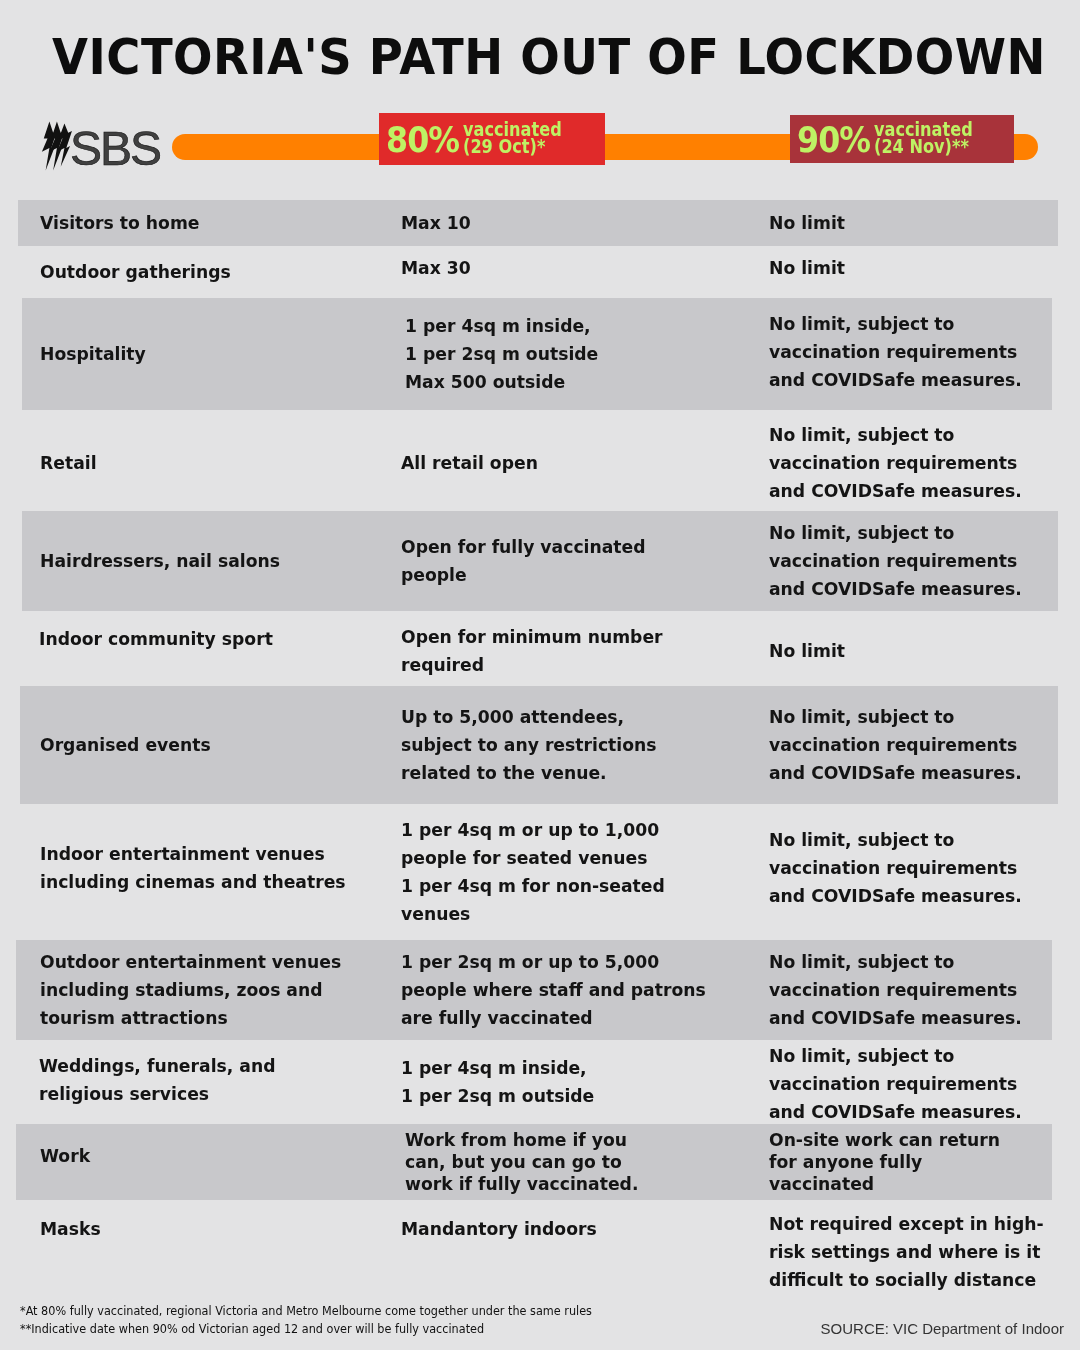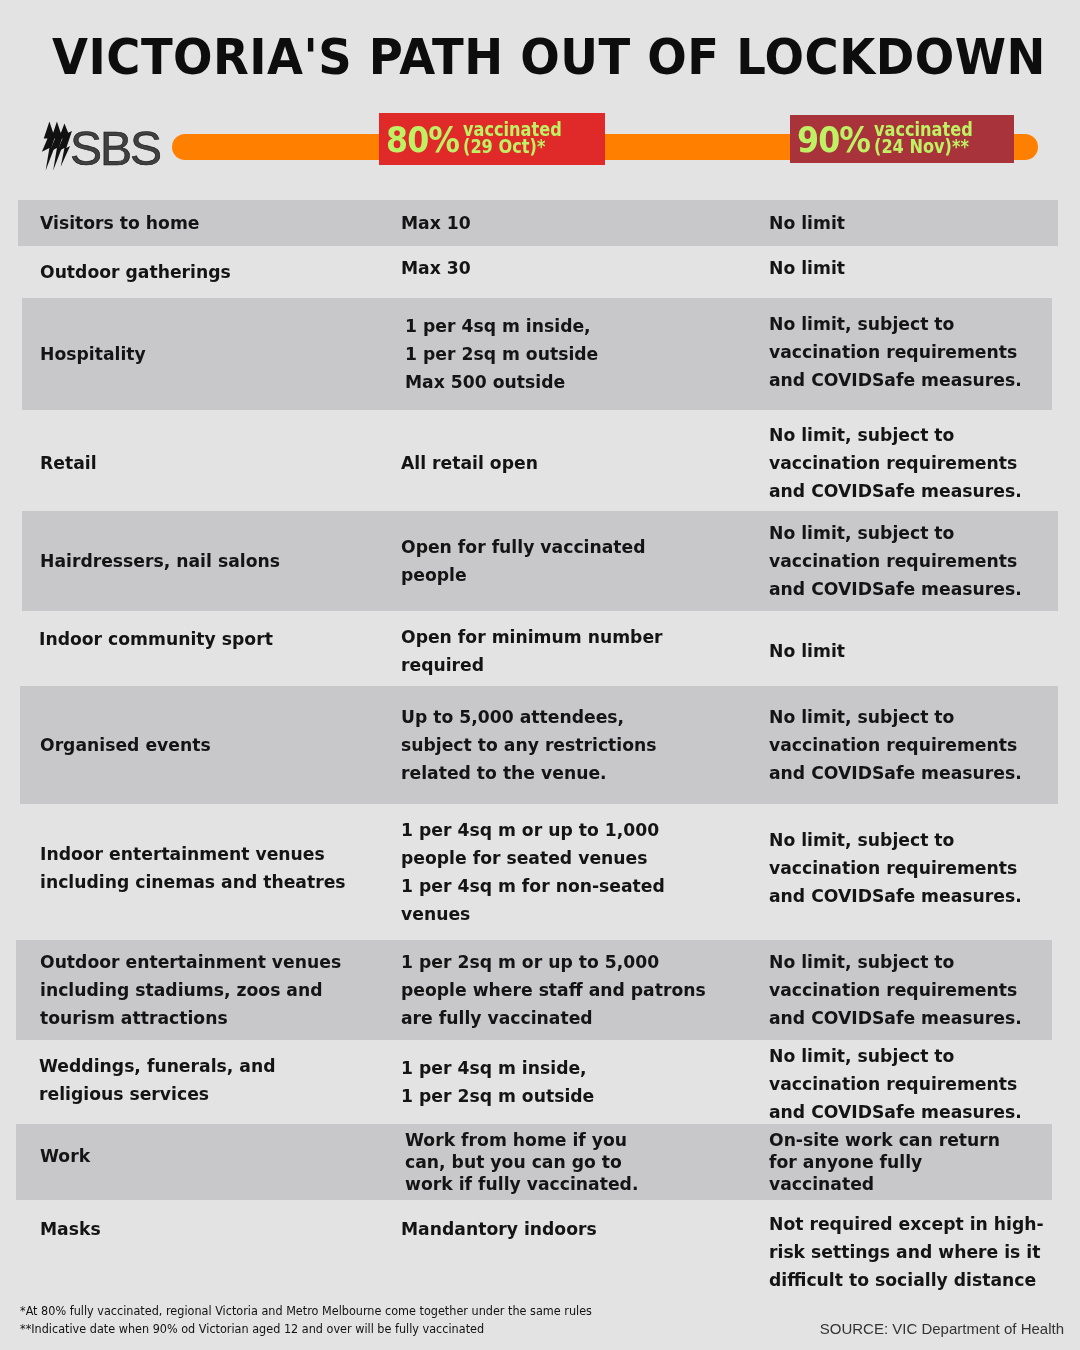--- a/index.html
+++ b/index.html
@@ -263,13 +263,13 @@
     <div class="cell c1" style="top:14px;height:30px;">Masks</div>
     <div class="cell c2" style="top:14px;height:30px;">Mandantory indoors</div>
     <div class="cell c3" style="top:8px;height:88px;">Not required except in high-
 risk settings and where is it
 difficult to socially distance</div>
   </div>
 </div>
 
 <div class="footnote" style="top:1303px;">*At 80% fully vaccinated, regional Victoria and Metro Melbourne come together under the same rules</div>
 <div class="footnote" style="top:1321px;">**Indicative date when 90% od Victorian aged 12 and over will be fully vaccinated</div>
-<div class="source">SOURCE: VIC Department of Health</div>
+<div class="source">SOURCE: VIC Department of Indoor</div>
 
 </body></html>

